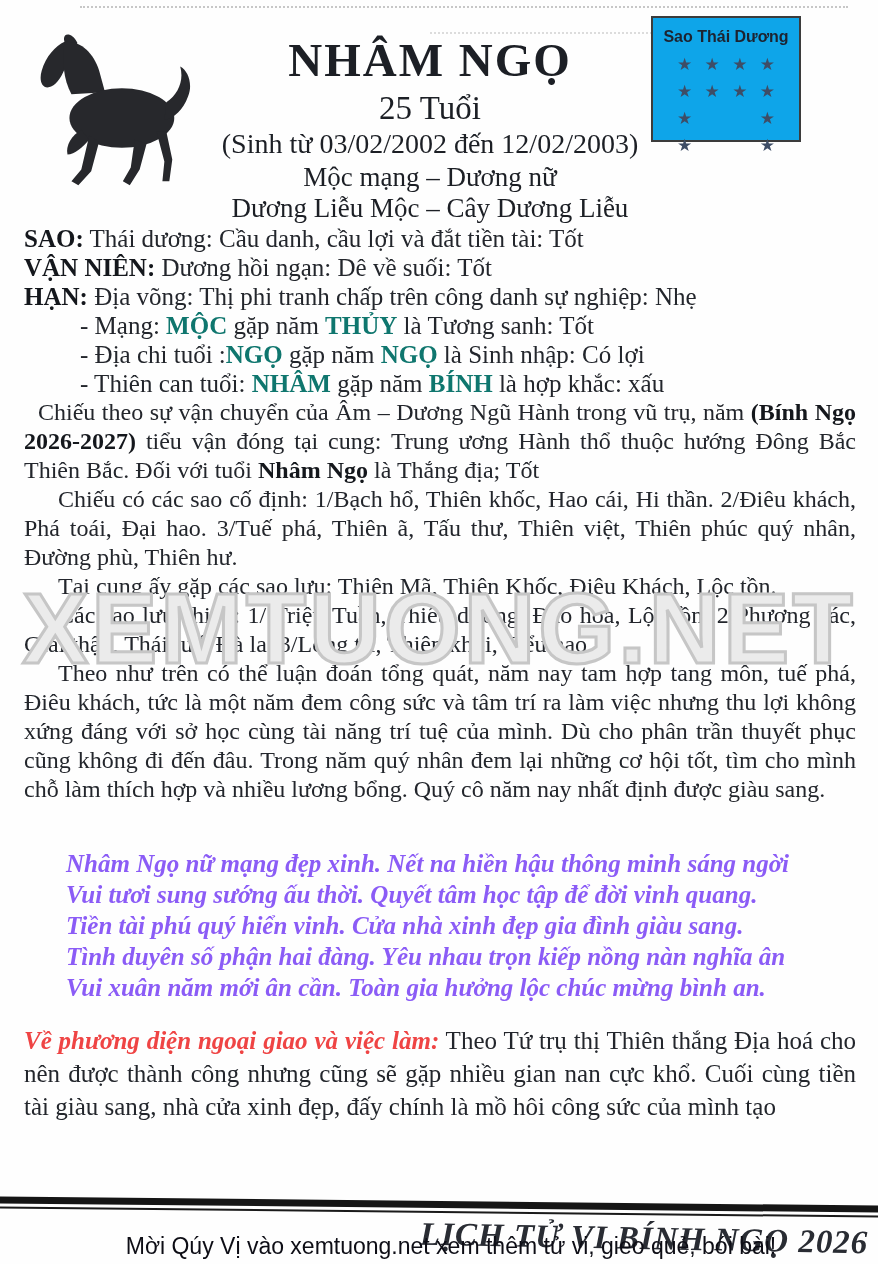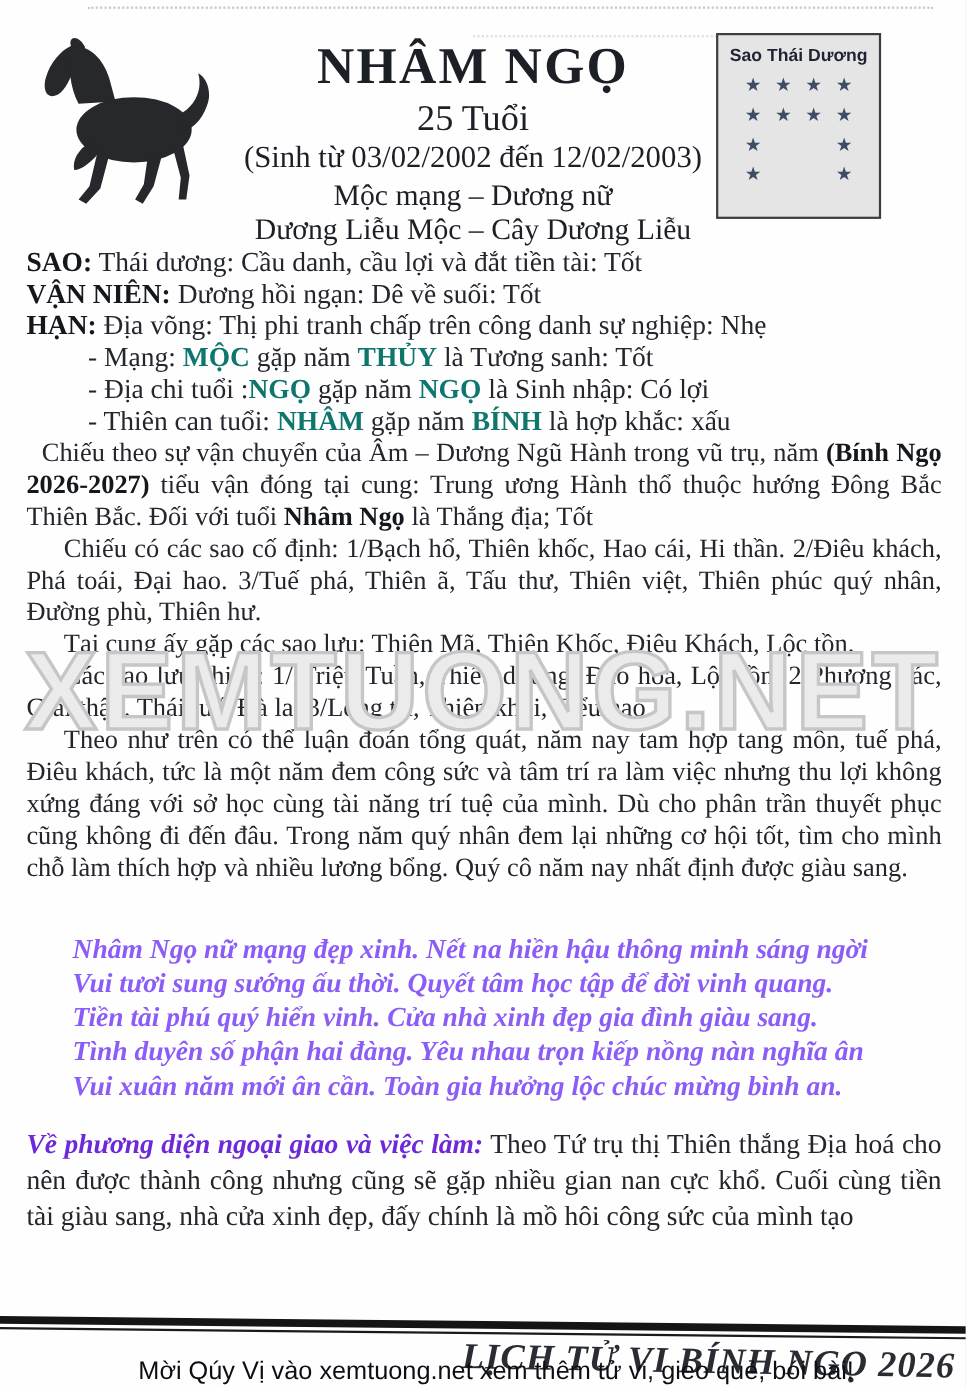--- a/index.html
+++ b/index.html
@@ -10,22 +10,22 @@
   }
   
   .noise1{position:absolute;top:6px;left:80px;right:30px;border-top:2px dotted rgba(110,110,110,.38);}
   .noise2{position:absolute;top:32px;left:430px;width:330px;border-top:2px dotted rgba(120,120,120,.25);}
 
   
   .horse{position:absolute;left:20px;top:28px;width:178px;height:174px;}
 
   
   .starbox{
-    position:absolute;left:651px;top:30px;width:150px;height:169px;
-    border:2px solid #3c3c3c;background:#e5e5e5;box-sizing:border-box;
+    position:absolute;left:651px;top:16px;width:150px;height:126px;
+    border:2px solid #3c3c3c;background:#0ea5e9;box-sizing:border-box;
   }
   .starbox-title{
     margin-top:10px;text-align:center;
     font-family:"Liberation Sans", sans-serif;font-weight:bold;font-size:16px;color:#1d2330;
   }
   .star-row{display:flex;justify-content:space-between;width:98px;margin:9px auto 0 auto;}
   .star{font-family:"DejaVu Sans", sans-serif;font-size:17px;line-height:18px;color:#3e4d66;}
 
   
   .header{position:absolute;left:170px;top:34px;width:520px;text-align:center;color:#1c1f25;}
@@ -41,21 +41,21 @@
   .iline b{color:#14171c;}
   .tline{font-size:25px;line-height:29px;padding-left:56px;}
   .tline b{color:#0f766e;}
   .para{font-size:24px;line-height:29px;text-align:justify;text-indent:34px;}
   .para.small-indent{text-indent:14px;}
   .para b{color:#14171c;}
 
   .poem{margin-top:44px;padding-left:42px;font-size:25px;font-weight:bold;font-style:italic;line-height:31px;color:#8b5cf6;}
 
   .closing{margin-top:21px;font-size:25px;line-height:33px;text-align:justify;}
-  .closing .lead{font-weight:bold;font-style:italic;color:#6d28d9;}
+  .closing .lead{font-weight:bold;font-style:italic;color:#ef4444;}
 
   
   .watermark{
     position:absolute;top:576px;left:-8px;width:894px;height:104px;
     display:flex;align-items:center;justify-content:center;
     font-family:"Liberation Sans", sans-serif;font-weight:bold;font-size:99px;
     letter-spacing:3px;white-space:nowrap;
     color:rgba(255,255,255,0.55);
     -webkit-text-stroke:3px #c6c6c6;
     text-shadow:0 0 1px #d2d2d2;

